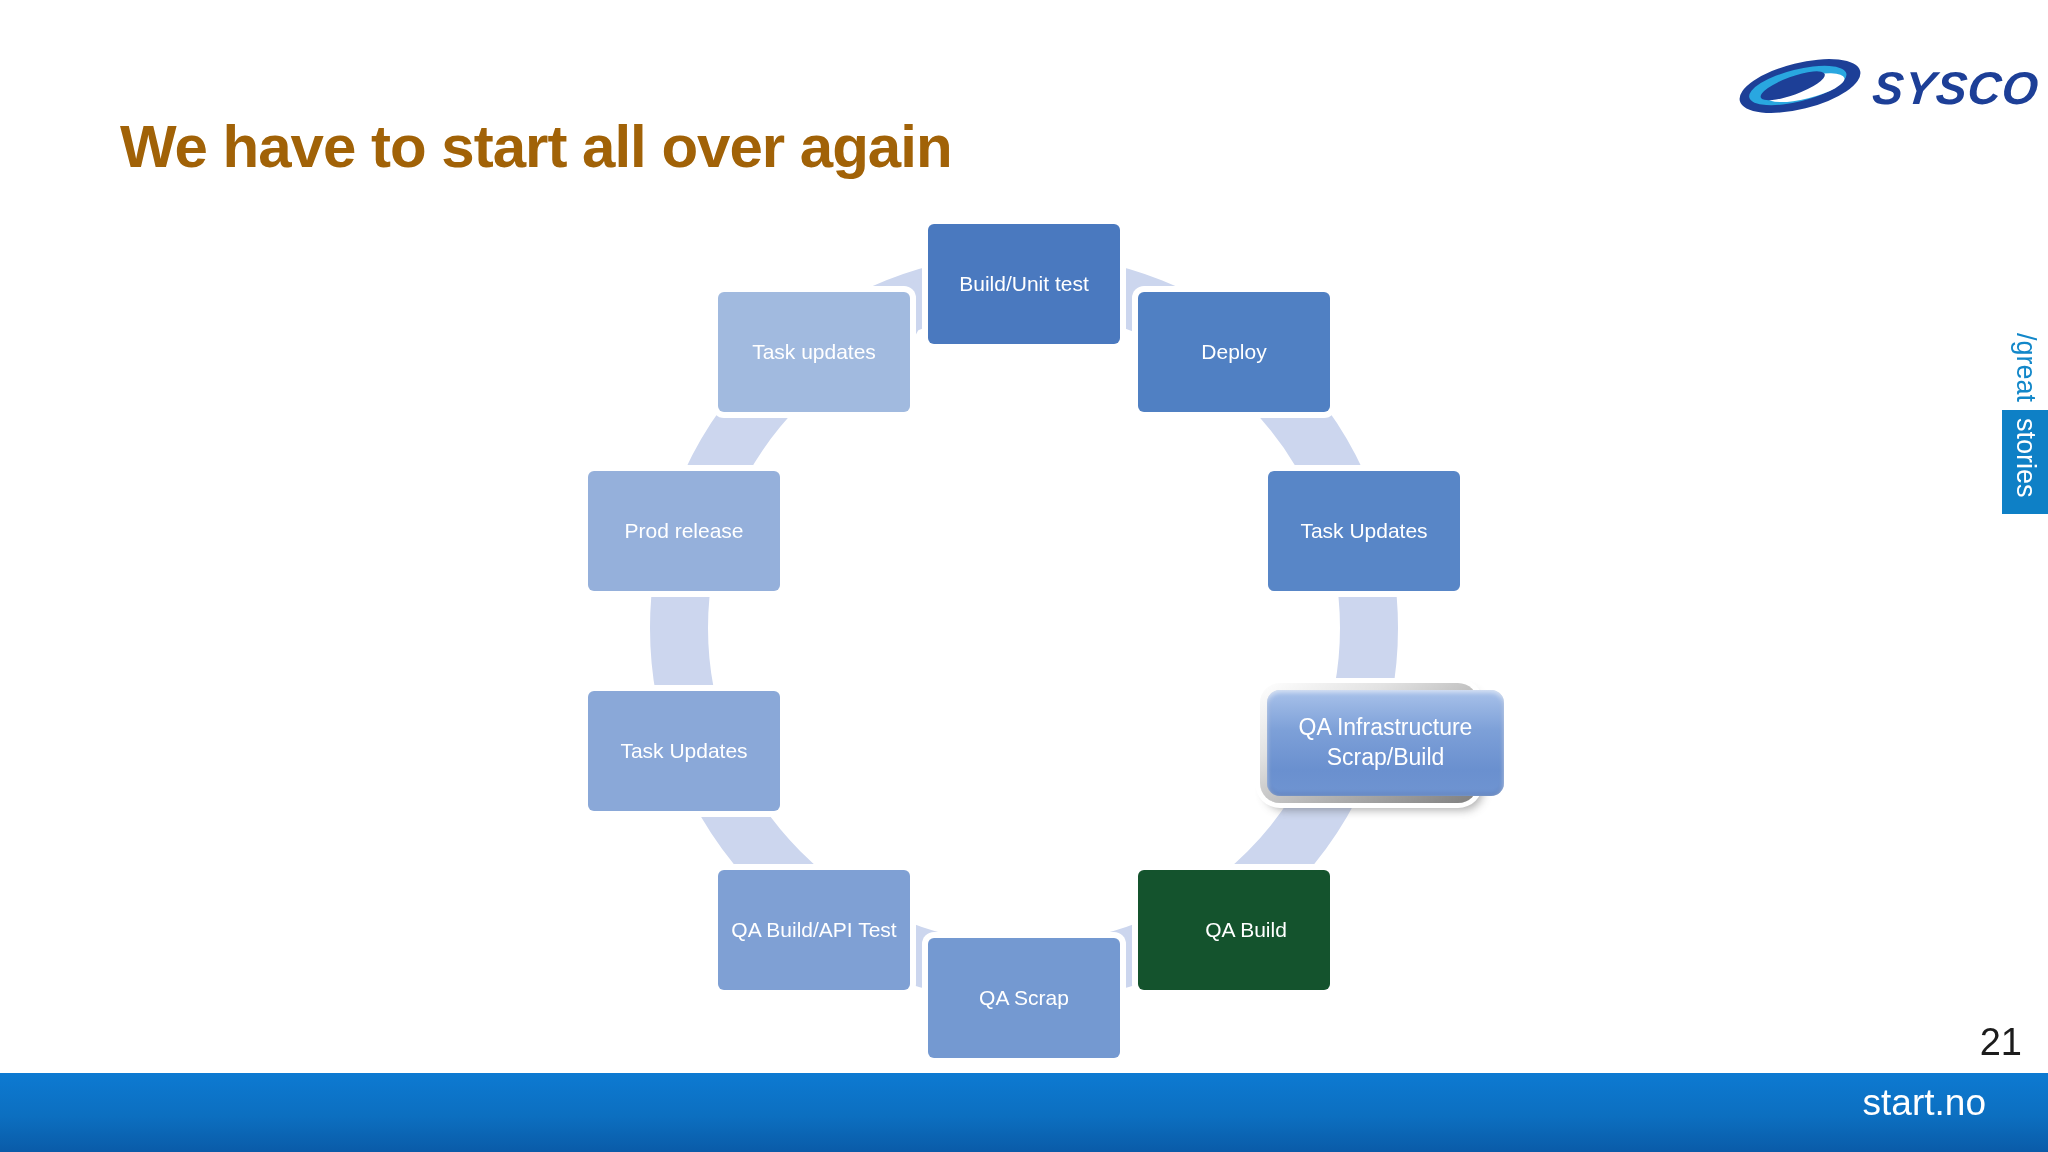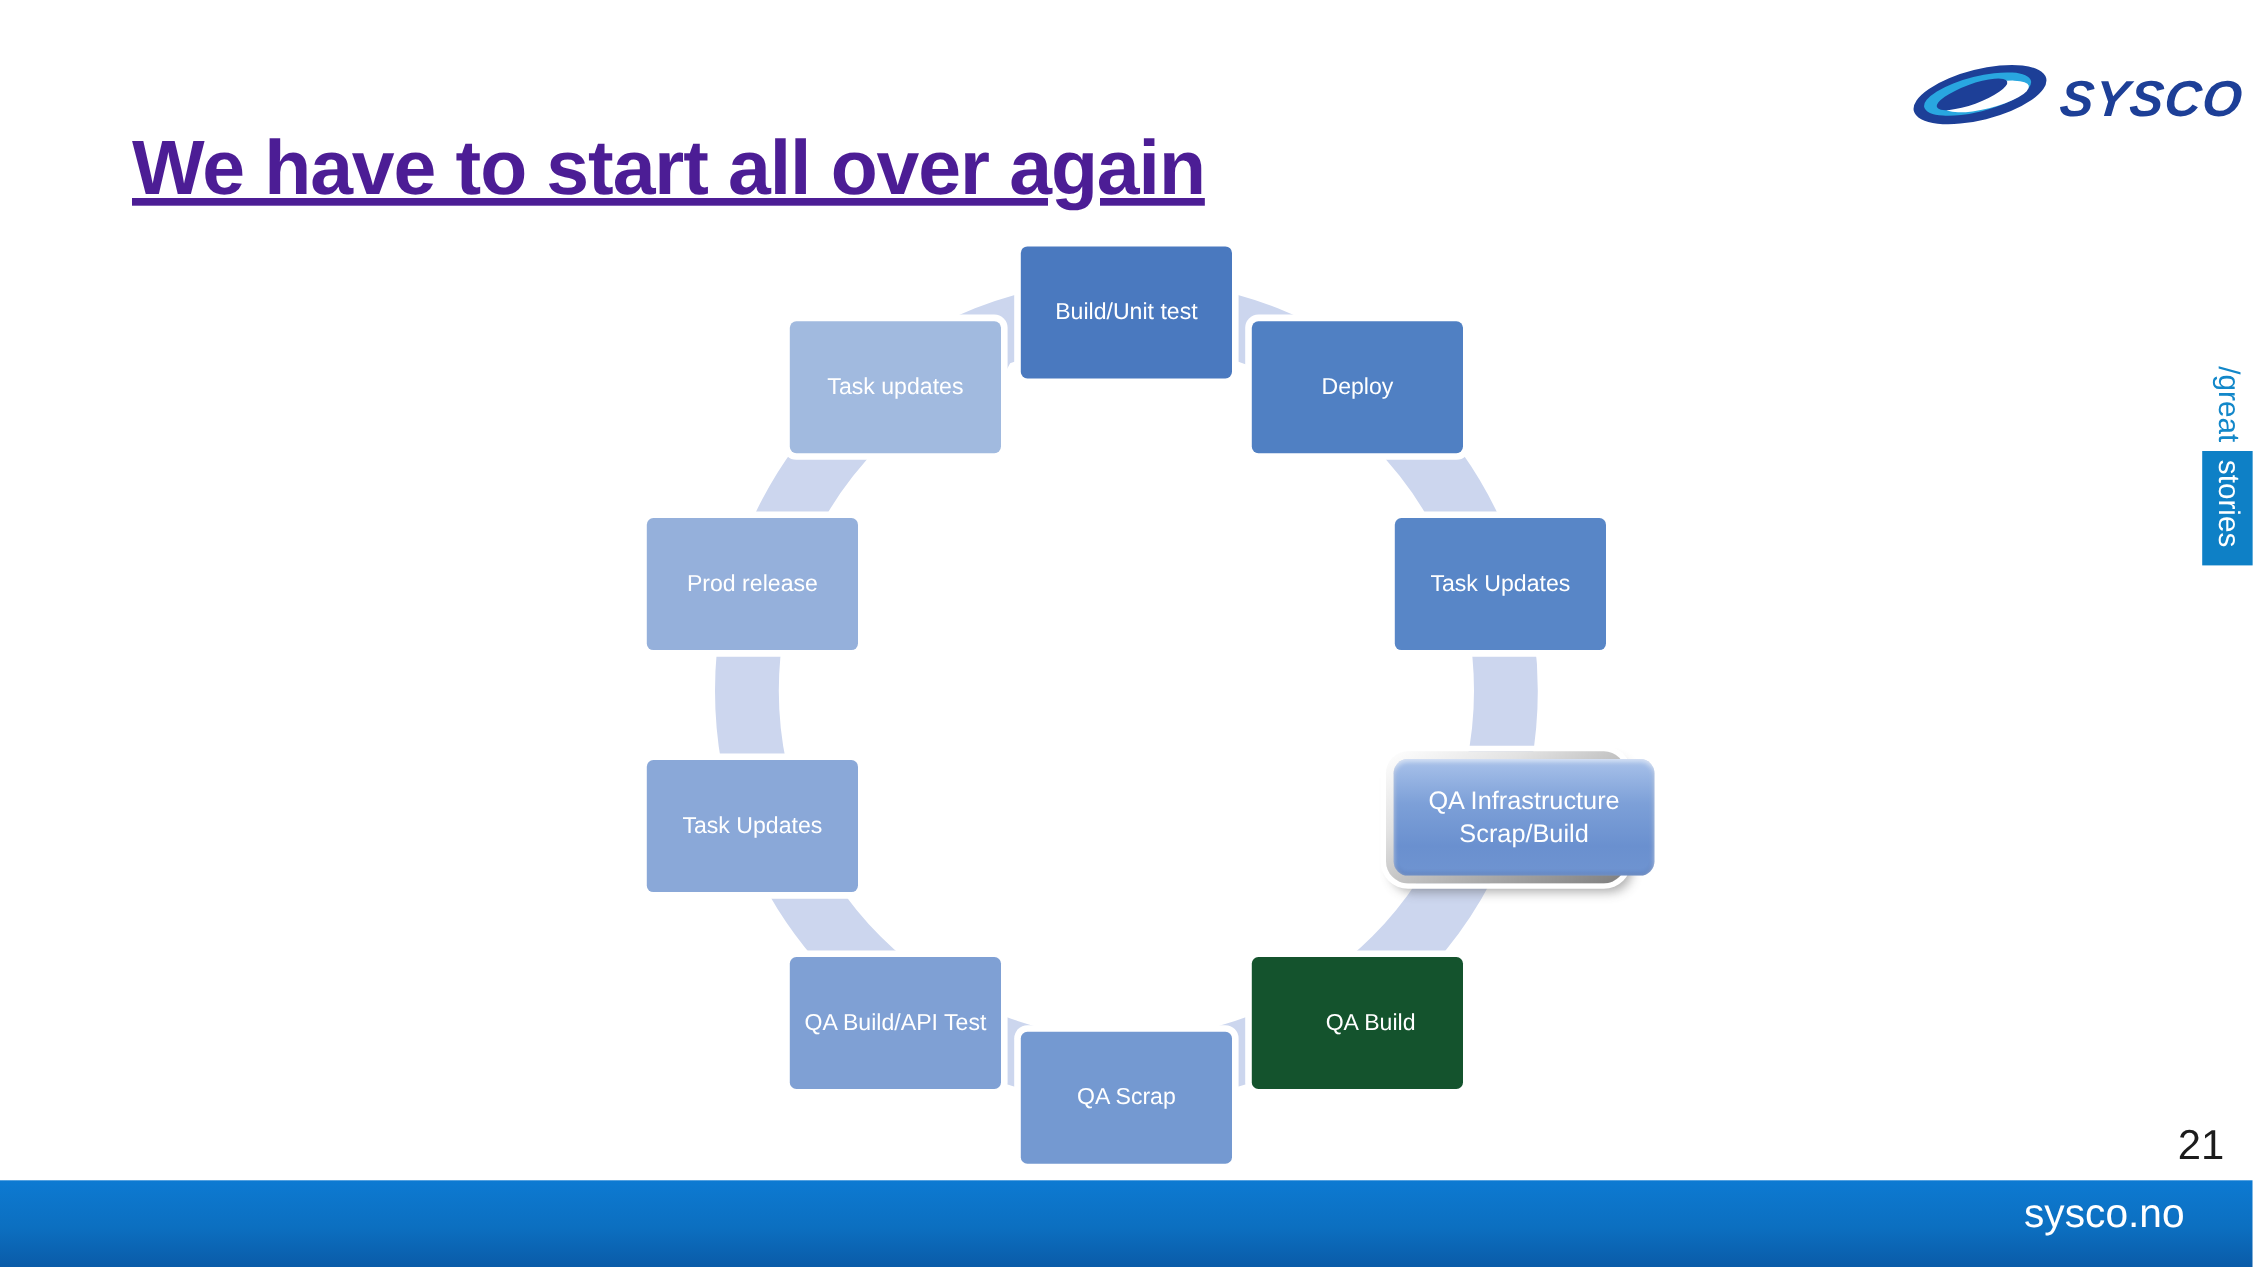--- a/index.html
+++ b/index.html
@@ -4,21 +4,21 @@
 <style>
   html,body{margin:0;padding:0;background:#fff;}
   .stage{
     position:relative;width:2048px;height:1152px;overflow:hidden;
     background:#ffffff;font-family:"Liberation Sans",sans-serif;
   }
 
   
   .title{
     position:absolute;left:120px;top:112px;margin:0;
-    font-size:70px;font-weight:700;letter-spacing:-1px;color:#4c1d95;text-decoration:underline;
+    font-size:60px;font-weight:700;letter-spacing:-1px;color:#a16207;
   }
   .logo{position:absolute;left:1735px;top:58px;display:flex;align-items:center;gap:8px;}
   .logo-text{
     font-size:46px;font-weight:800;font-style:italic;color:#1d3f97;
     letter-spacing:1px;transform:skewX(-6deg);line-height:1;
   }
 
   
   .side-tab{
     position:absolute;top:333px;right:8px;
@@ -148,16 +148,16 @@
       <span>Prod release</span>
     </div>
 
     <div class="node p10" style="background-color: rgb(161, 186, 223);">
       <span>Task updates</span>
     </div>
   </div>
 
   <div class="page-number">21</div>
   <div class="footer">
-    <span class="footer-url">sysco.no</span>
+    <span class="footer-url">start.no</span>
   </div>
 
 </div>
 
 </body></html>

